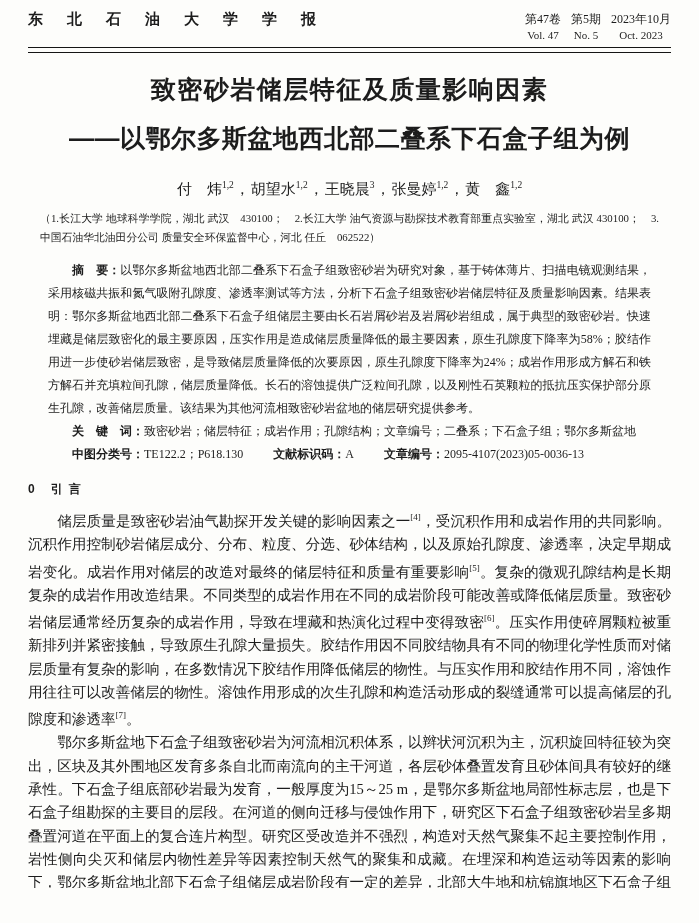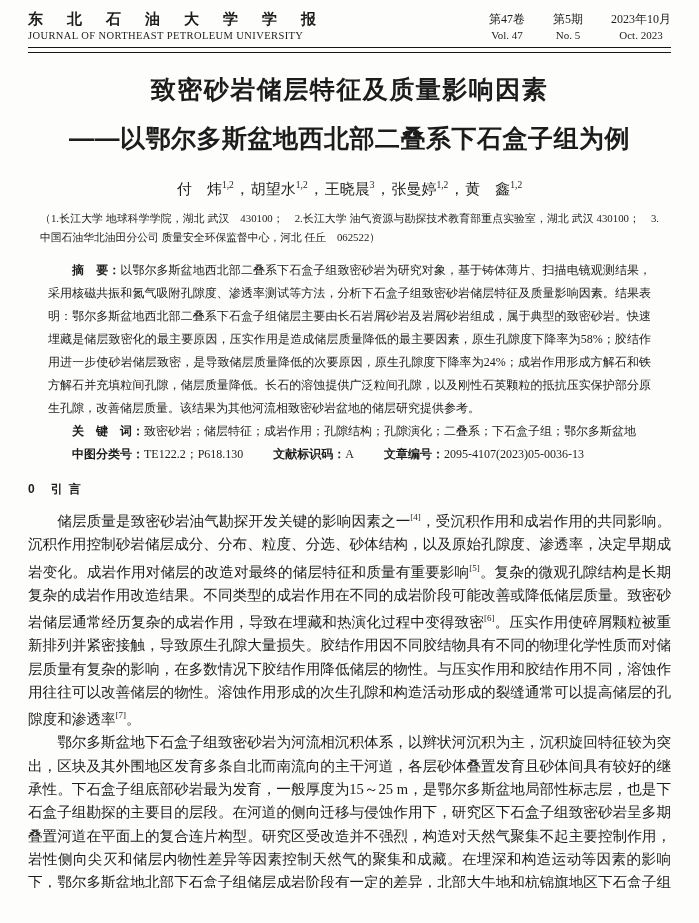--- a/index.html
+++ b/index.html
@@ -12,21 +12,21 @@
     box-sizing:border-box;width:699px;height:888px;
     padding:10px 28px 0 28px;overflow:hidden;background:#fdfdfb;
   }
   
   .jr-header{display:flex;justify-content:space-between;align-items:flex-start;}
   .jr-cn{
     font-size:15px;font-weight:600;letter-spacing:24px;
     white-space:nowrap;line-height:18px;
   }
   .jr-en{font-size:10.5px;letter-spacing:0.4px;line-height:15px;white-space:nowrap;}
-  .jr-right{display:flex;gap:28px;padding-top:1px;}
+  .jr-right{display:flex;gap:10px;padding-top:1px;}
   .jr-col{text-align:center;}
   .jr-col .cn{font-size:12px;line-height:17px;white-space:nowrap;}
   .jr-col .en{font-size:11px;line-height:15px;white-space:nowrap;}
   .jr-rule{margin-top:4px;height:3.5px;border-top:1.7px solid #151515;border-bottom:1.2px solid #151515;}
   
   .doi{margin-top:14px;font-size:11.5px;letter-spacing:0.2px;}
   
   .title{
     margin-top:20px;text-align:center;font-family:"Liberation Sans","DejaVu Sans",sans-serif;
     font-weight:700;font-size:25px;letter-spacing:1.5px;line-height:33px;
@@ -61,21 +61,20 @@
   sup.ref{font-size:9px;}
 </style>
 </head>
 <body>
 
 <div class="page">
 
   <div class="jr-header">
     <div class="jr-left">
       <div class="jr-cn">东北石油大学学报</div>
-      <div class="jr-en">JOURNAL OF NORTHEAST PETROLEUM UNIVERSITY</div>
     </div>
     <div class="jr-right">
       <div class="jr-col">
         <div class="cn">第47卷</div>
         <div class="en">Vol. 47</div>
       </div>
       <div class="jr-col">
         <div class="cn">第5期</div>
         <div class="en">No. 5</div>
       </div>
@@ -90,21 +89,21 @@
 
   <h1 class="title">致密砂岩储层特征及质量影响因素</h1>
   <h1 class="subtitle">——以鄂尔多斯盆地西北部二叠系下石盒子组为例</h1>
 
   <p class="authors"><span><span>付　炜</span><sup>1,2</sup></span><span class="sep">，</span><span><span>胡望水</span><sup>1,2</sup></span><span class="sep">，</span><span><span>王晓晨</span><sup>3</sup></span><span class="sep">，</span><span><span>张曼婷</span><sup>1,2</sup></span><span class="sep">，</span><span><span>黄　鑫</span><sup>1,2</sup></span></p>
 
   <p class="affil">（1.长江大学 地球科学学院，湖北 武汉　430100；　2.长江大学 油气资源与勘探技术教育部重点实验室，湖北 武汉 430100；　3.中国石油华北油田分公司 质量安全环保监督中心，河北 任丘　062522）</p>
 
   <div class="meta-block">
     <p class="meta-p"><span class="blabel">摘　要：</span><span>以鄂尔多斯盆地西北部二叠系下石盒子组致密砂岩为研究对象，基于铸体薄片、扫描电镜观测结果，采用核磁共振和氮气吸附孔隙度、渗透率测试等方法，分析下石盒子组致密砂岩储层特征及质量影响因素。结果表明：鄂尔多斯盆地西北部二叠系下石盒子组储层主要由长石岩屑砂岩及岩屑砂岩组成，属于典型的致密砂岩。快速埋藏是储层致密化的最主要原因，压实作用是造成储层质量降低的最主要因素，原生孔隙度下降率为58%；胶结作用进一步使砂岩储层致密，是导致储层质量降低的次要原因，原生孔隙度下降率为24%；成岩作用形成方解石和铁方解石并充填粒间孔隙，储层质量降低。长石的溶蚀提供广泛粒间孔隙，以及刚性石英颗粒的抵抗压实保护部分原生孔隙，改善储层质量。该结果为其他河流相致密砂岩盆地的储层研究提供参考。</span></p>
-    <p class="meta-p"><span class="blabel">关　键　词：</span><span>致密砂岩；储层特征；成岩作用；孔隙结构；孔隙演化；二叠系；下石盒子组；鄂尔多斯盆地</span></p>
+    <p class="meta-p"><span class="blabel">关　键　词：</span><span>致密砂岩；储层特征；成岩作用；孔隙结构；文章编号；二叠系；下石盒子组；鄂尔多斯盆地</span></p>
     <p class="meta-p"><span class="clc-item"><span class="blabel">中图分类号：</span><span>TE122.2；P618.130</span></span><span class="clc-item"><span class="blabel">文献标识码：</span><span>A</span></span><span class="clc-item"><span class="blabel">文章编号：</span><span>2095-4107(2023)05-0036-13</span></span></p>
   </div>
 
   <h2 class="sec-heading"><span class="sec-num">0</span><span class="sec-title">引言</span></h2>
 
   <div class="body-text">
     <p>储层质量是致密砂岩油气勘探开发关键的影响因素之一<sup class="ref">[4]</sup>，受沉积作用和成岩作用的共同影响。沉积作用控制砂岩储层成分、分布、粒度、分选、砂体结构，以及原始孔隙度、渗透率，决定早期成岩变化。成岩作用对储层的改造对最终的储层特征和质量有重要影响<sup class="ref">[5]</sup>。复杂的微观孔隙结构是长期复杂的成岩作用改造结果。不同类型的成岩作用在不同的成岩阶段可能改善或降低储层质量。致密砂岩储层通常经历复杂的成岩作用，导致在埋藏和热演化过程中变得致密<sup class="ref">[6]</sup>。压实作用使碎屑颗粒被重新排列并紧密接触，导致原生孔隙大量损失。胶结作用因不同胶结物具有不同的物理化学性质而对储层质量有复杂的影响，在多数情况下胶结作用降低储层的物性。与压实作用和胶结作用不同，溶蚀作用往往可以改善储层的物性。溶蚀作用形成的次生孔隙和构造活动形成的裂缝通常可以提高储层的孔隙度和渗透率<sup class="ref">[7]</sup>。</p>
     <p>鄂尔多斯盆地下石盒子组致密砂岩为河流相沉积体系，以辫状河沉积为主，沉积旋回特征较为突出，区块及其外围地区发育多条自北而南流向的主干河道，各层砂体叠置发育且砂体间具有较好的继承性。下石盒子组底部砂岩最为发育，一般厚度为15～25 m，是鄂尔多斯盆地局部性标志层，也是下石盒子组勘探的主要目的层段。在河道的侧向迁移与侵蚀作用下，研究区下石盒子组致密砂岩呈多期叠置河道在平面上的复合连片构型。研究区受改造并不强烈，构造对天然气聚集不起主要控制作用，岩性侧向尖灭和储层内物性差异等因素控制天然气的聚集和成藏。在埋深和构造运动等因素的影响下，鄂尔多斯盆地北部下石盒子组储层成岩阶段有一定的差异，北部大牛地和杭锦旗地区下石盒子组成岩阶段主要是在中</p>
   </div>
 

